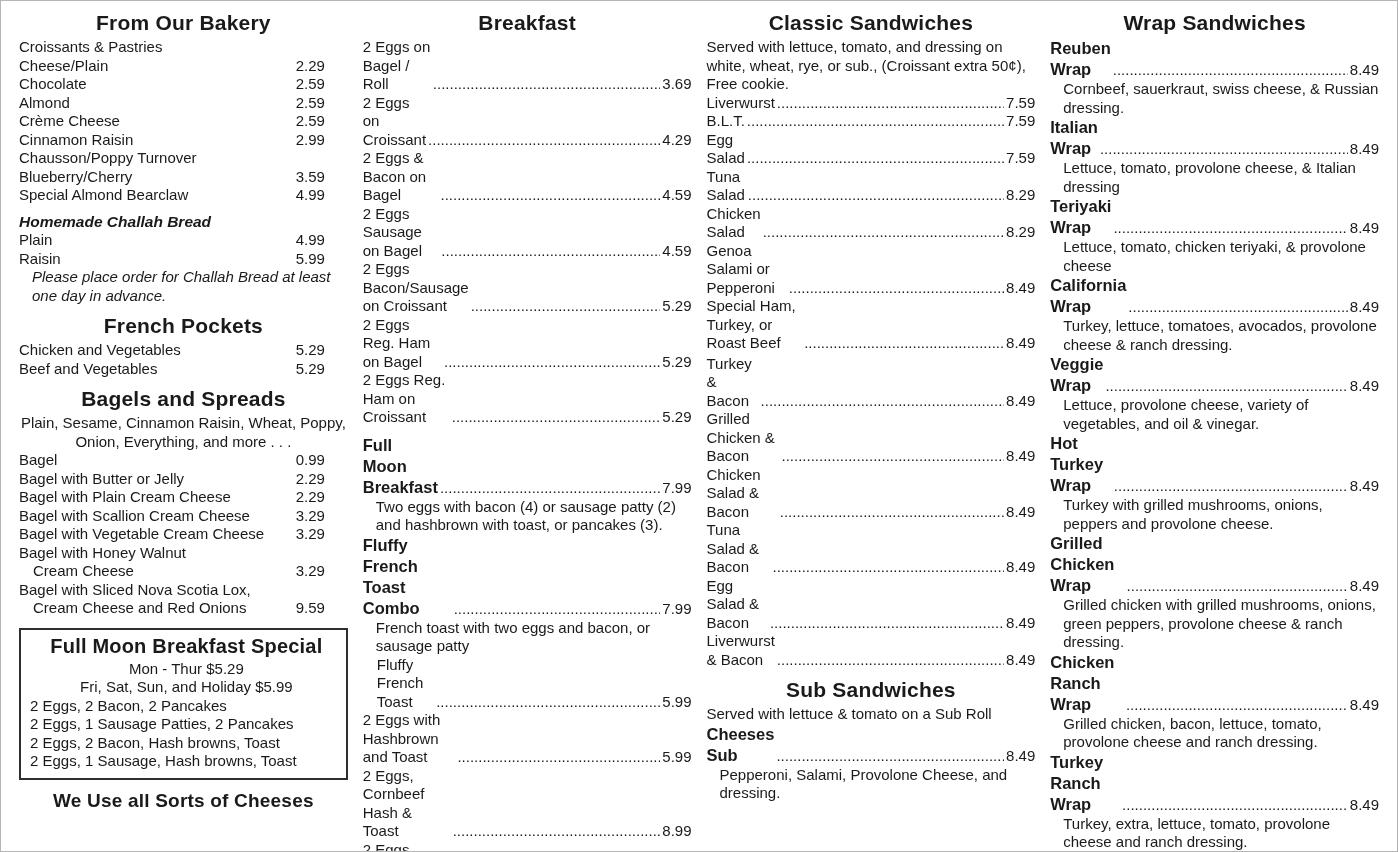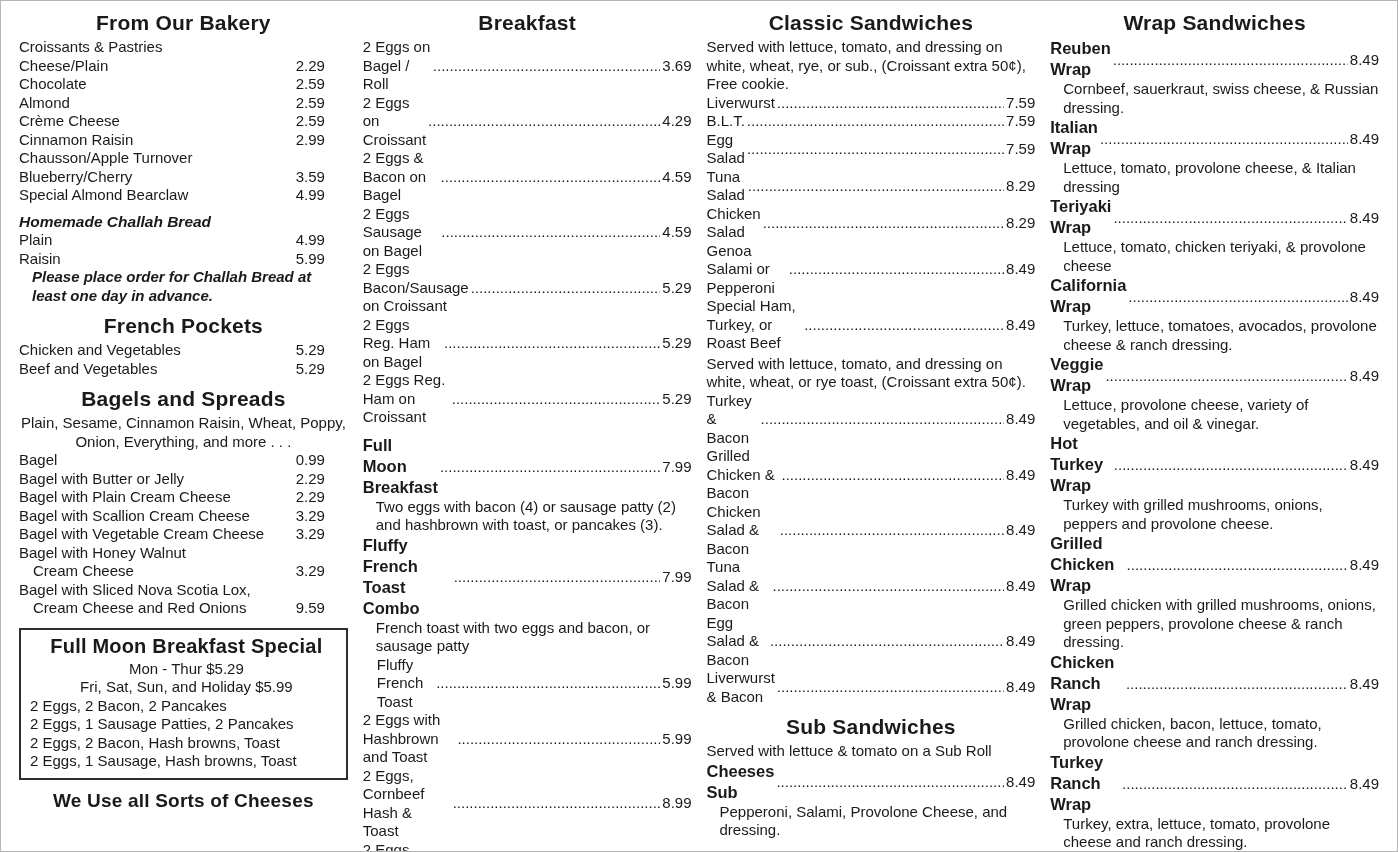--- a/index.html
+++ b/index.html
@@ -25,38 +25,38 @@
     font-size:21px;
     line-height:24px;
     font-weight:bold;
     text-align:center;
     margin:9px 0 3px 0;
     letter-spacing:0.2px;
   }
   .col > .sec:first-child .sec-title { margin-top:2px; }
   .sec.small .sec-title { font-size:19px; }
 
-  .row { display:flex; align-items:center; font-size:15px; line-height:18.5px; }
+  .row { display:flex; align-items:flex-end; font-size:15px; line-height:18.5px; }
   .row .nm { flex:0 1 auto; }
   .row .pr { flex:0 0 auto; white-space:nowrap; }
   .fill { flex:1 1 auto; }
   .dots { flex:1 1 auto; min-width:6px; overflow:hidden; white-space:nowrap; margin:0 2px; }
   .dots::after { content:"......................................................................................................................."; }
 
   .item { padding-right:6px; }
   .item .pr { width:46px; text-align:left; }
   .item2 { padding-left:14px; padding-right:6px; }
   .item2 .pr { width:46px; text-align:left; }
   .dot2 { padding-left:14px; }
   .bdot { line-height:21px; }
   .bdot .nm { font-weight:bold; font-size:16.5px; }
 
   .trow { font-size:15px; line-height:18.5px; }
   .text2 { padding-left:13px; }
-  .itext2 { padding-left:13px; font-style:italic;font-weight:bold; }
+  .itext2 { padding-left:13px; font-style:italic; }
   .citext { text-align:center; }
   .ctext { text-align:center;margin-top:46px; }
   .bitext { font-weight:bold; font-style:italic; font-size:15.5px; }
   .gap { height:8px; }
 
   .sec.boxed {
     border:2px solid #2e2e2e;
     padding:2px 3px 7px 9px;
     margin-top:10px;
     margin-bottom:6px;
@@ -90,21 +90,21 @@
           <span class="nm">Crème Cheese</span>
           <span class="fill"></span>
           <span class="pr">2.59</span>
         </div>
         <div class="row item">
           <span class="nm">Cinnamon Raisin</span>
           <span class="fill"></span>
           <span class="pr">2.99</span>
         </div>
         <div class="row item">
-          <span class="nm">Chausson/Apple Turnover</span>
+          <span class="nm">Chausson/Poppy Turnover</span>
         </div>
         <div class="row item">
           <span class="nm">Blueberry/Cherry</span>
           <span class="fill"></span>
           <span class="pr">3.59</span>
         </div>
         <div class="row item">
           <span class="nm">Special Almond Bearclaw</span>
           <span class="fill"></span>
           <span class="pr">4.99</span>
@@ -302,21 +302,20 @@
           <span class="dots"></span>
           <span class="pr">8.49</span>
         </div>
         <div class="row dot">
           <span class="nm">Special Ham, Turkey, or Roast Beef</span>
           <span class="dots"></span>
           <span class="pr">8.49</span>
         </div>
       </section>
       <section class="sec">
-        <div class="trow text">Served with lettuce, tomato, and dressing on white, wheat, or rye toast, (Croissant extra 50¢).</div>
         <div class="row dot">
           <span class="nm">Turkey &amp; Bacon</span>
           <span class="dots"></span>
           <span class="pr">8.49</span>
         </div>
         <div class="row dot">
           <span class="nm">Grilled Chicken &amp; Bacon</span>
           <span class="dots"></span>
           <span class="pr">8.49</span>
         </div>

